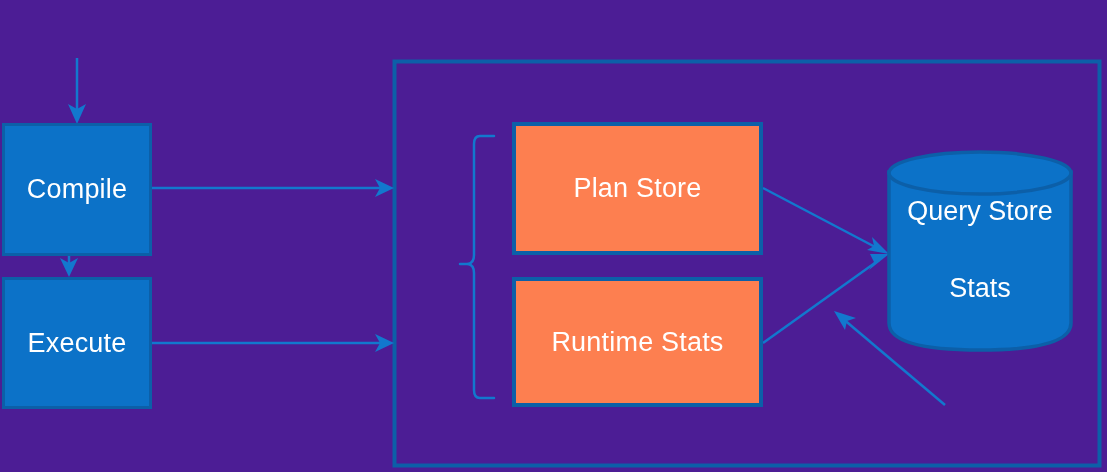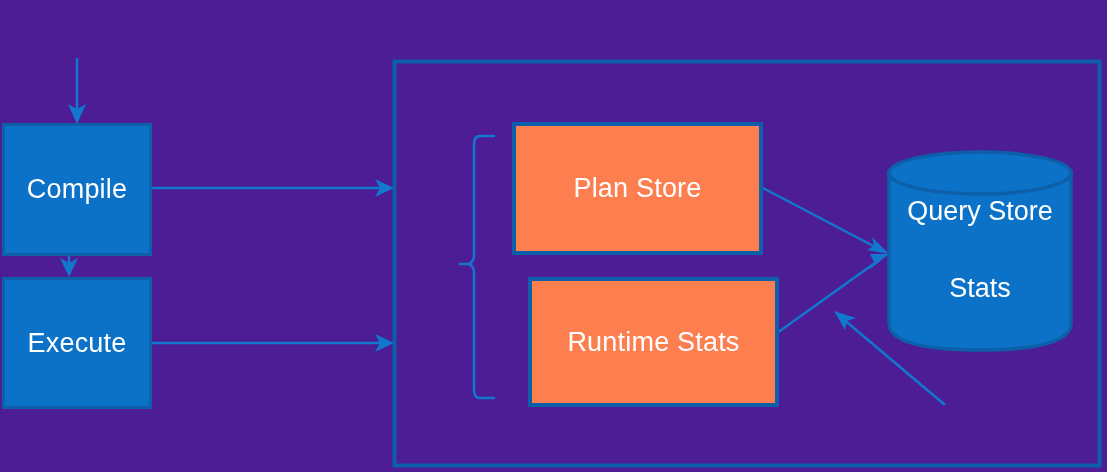--- a/index.html
+++ b/index.html
@@ -131,21 +131,21 @@
   </div>
 
   <div class="node-box node-orange" style="left:512px; top:122px; width:251px; height:133px;">
     <span>Plan Store</span>
   </div>
 
   <div class="node-box node-blue" style="left:2px; top:277px; width:150px; height:132px;">
     <span>Execute</span>
   </div>
 
-  <div class="node-box node-orange" style="left:528px; top:277px; width:251px; height:130px;">
+  <div class="node-box node-orange" style="left:512px; top:277px; width:251px; height:130px;">
     <span>Runtime Stats</span>
   </div>
 
   <div class="cyl-label" style="left:889px; top:205px; width:182px; height:90px;">
     <span>Query Store</span>
     <span>Stats</span>
   </div>
 
 </div>
 

